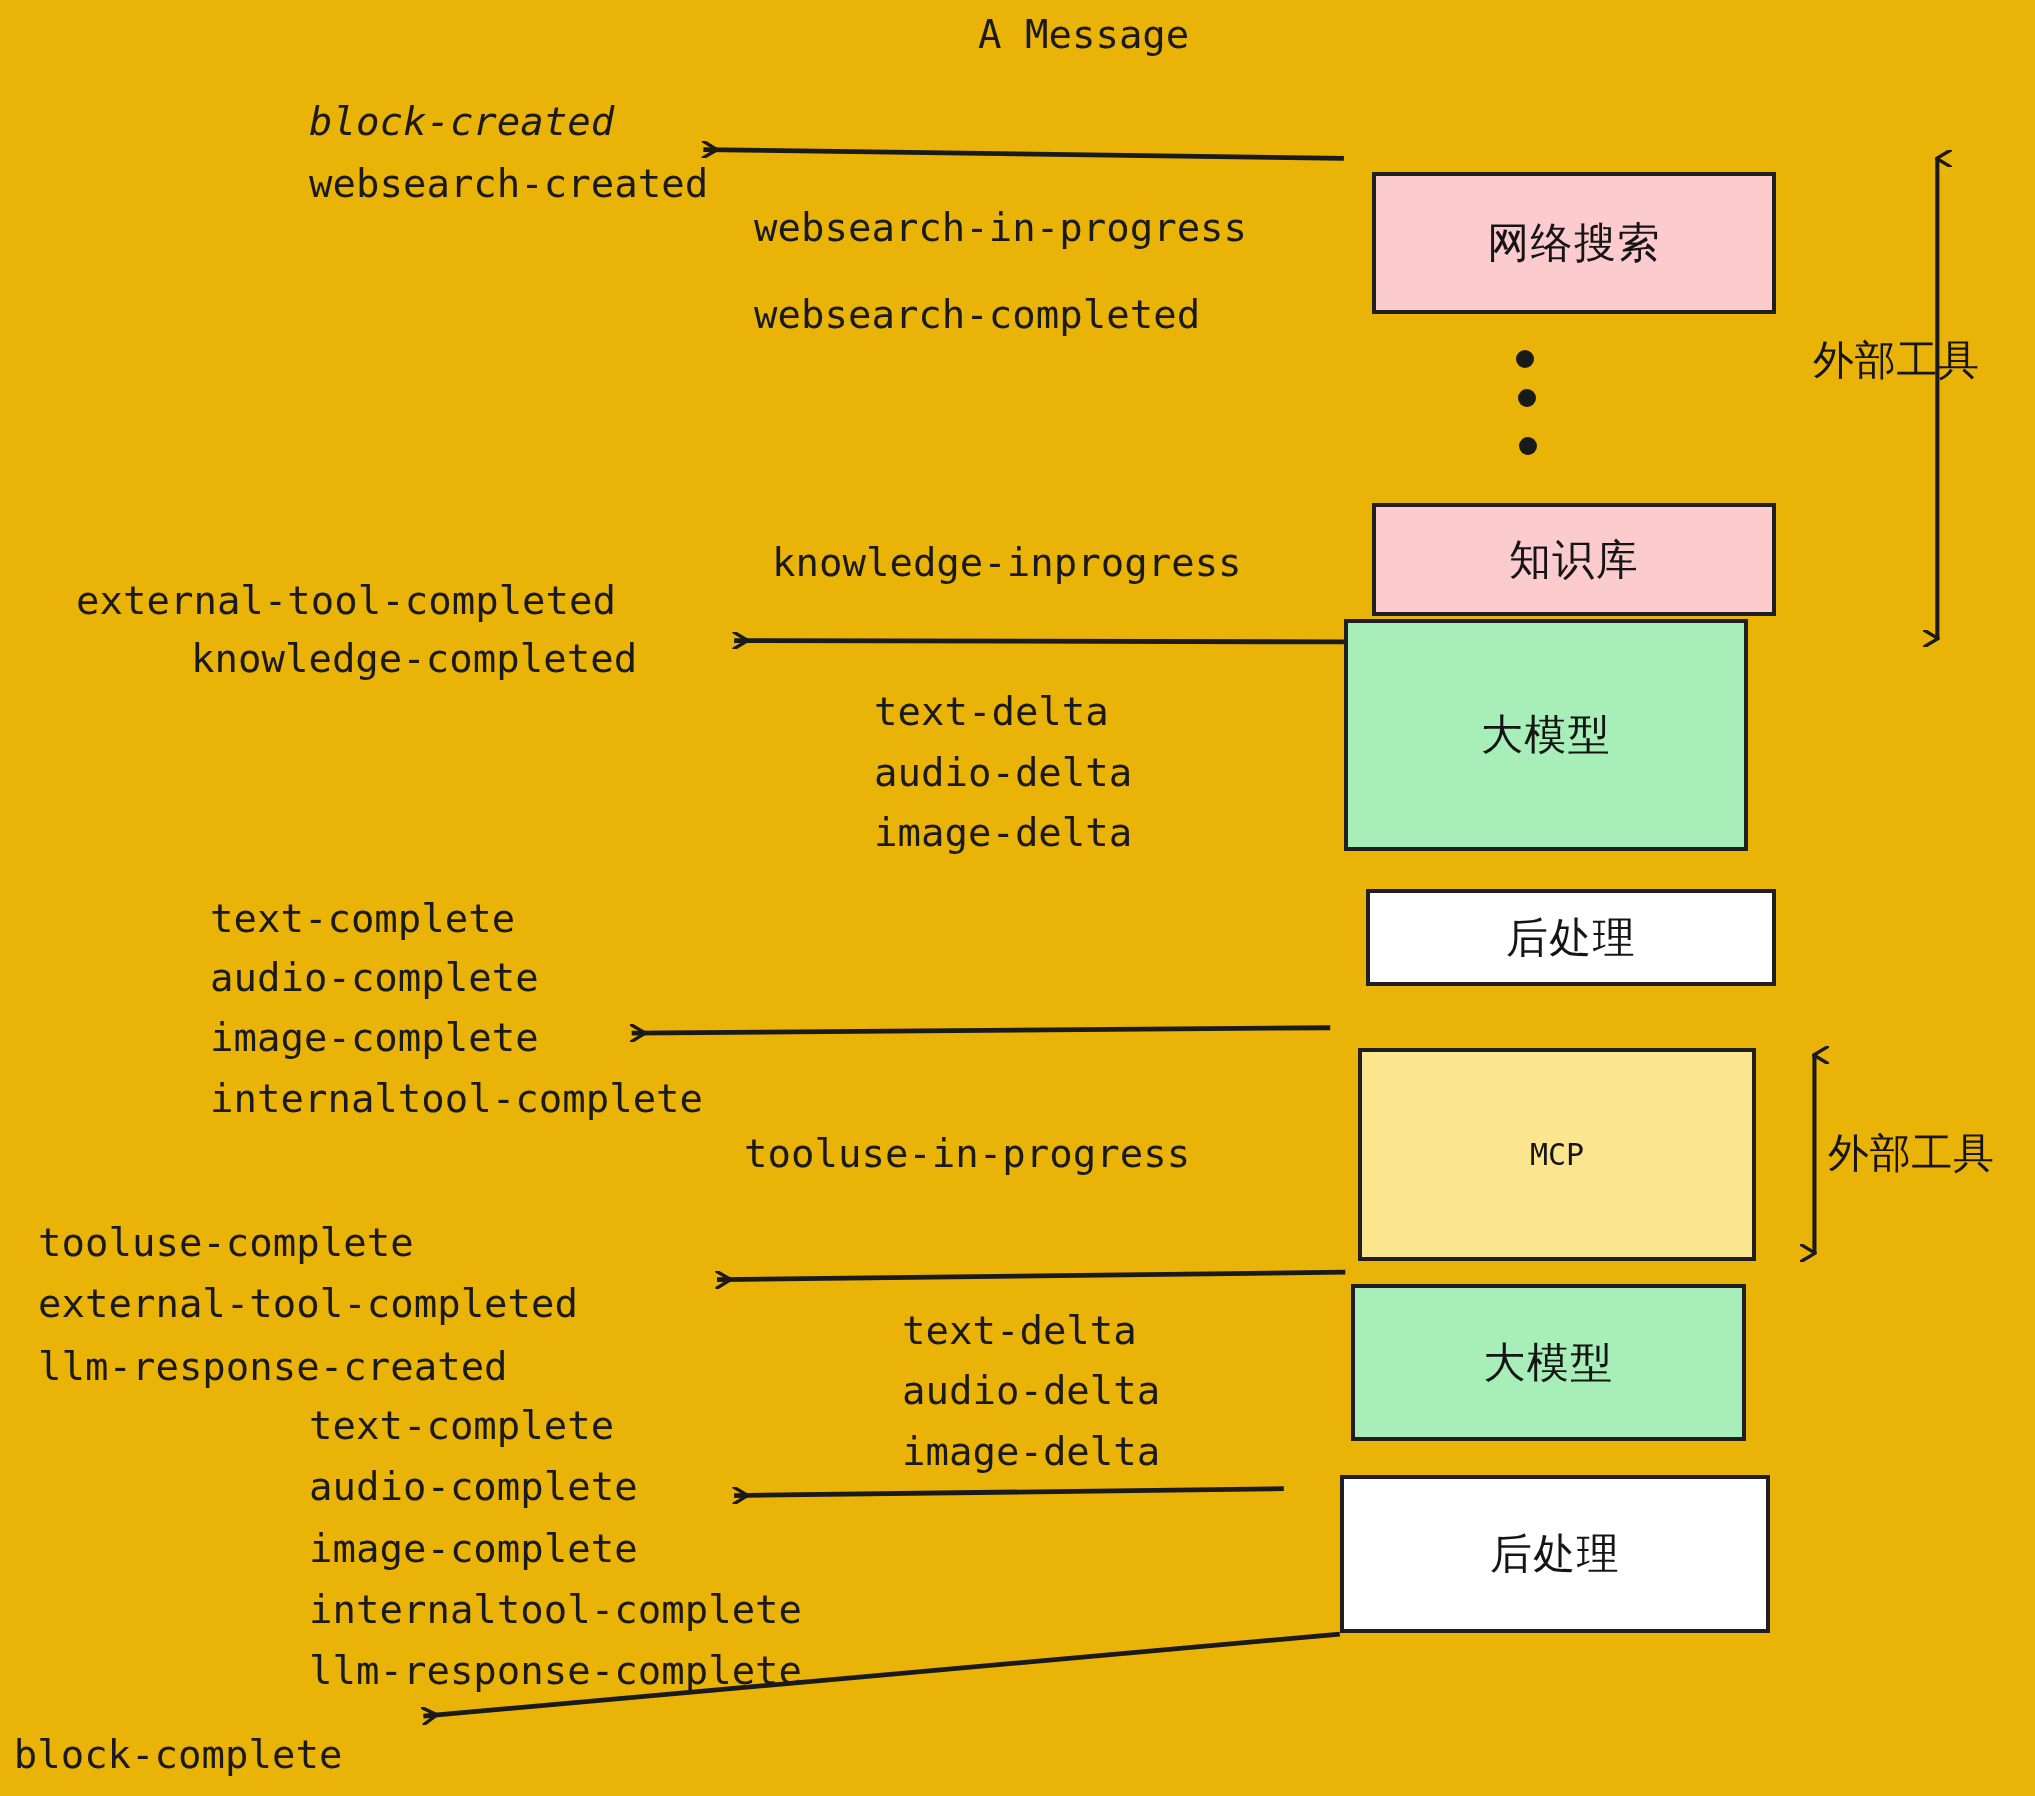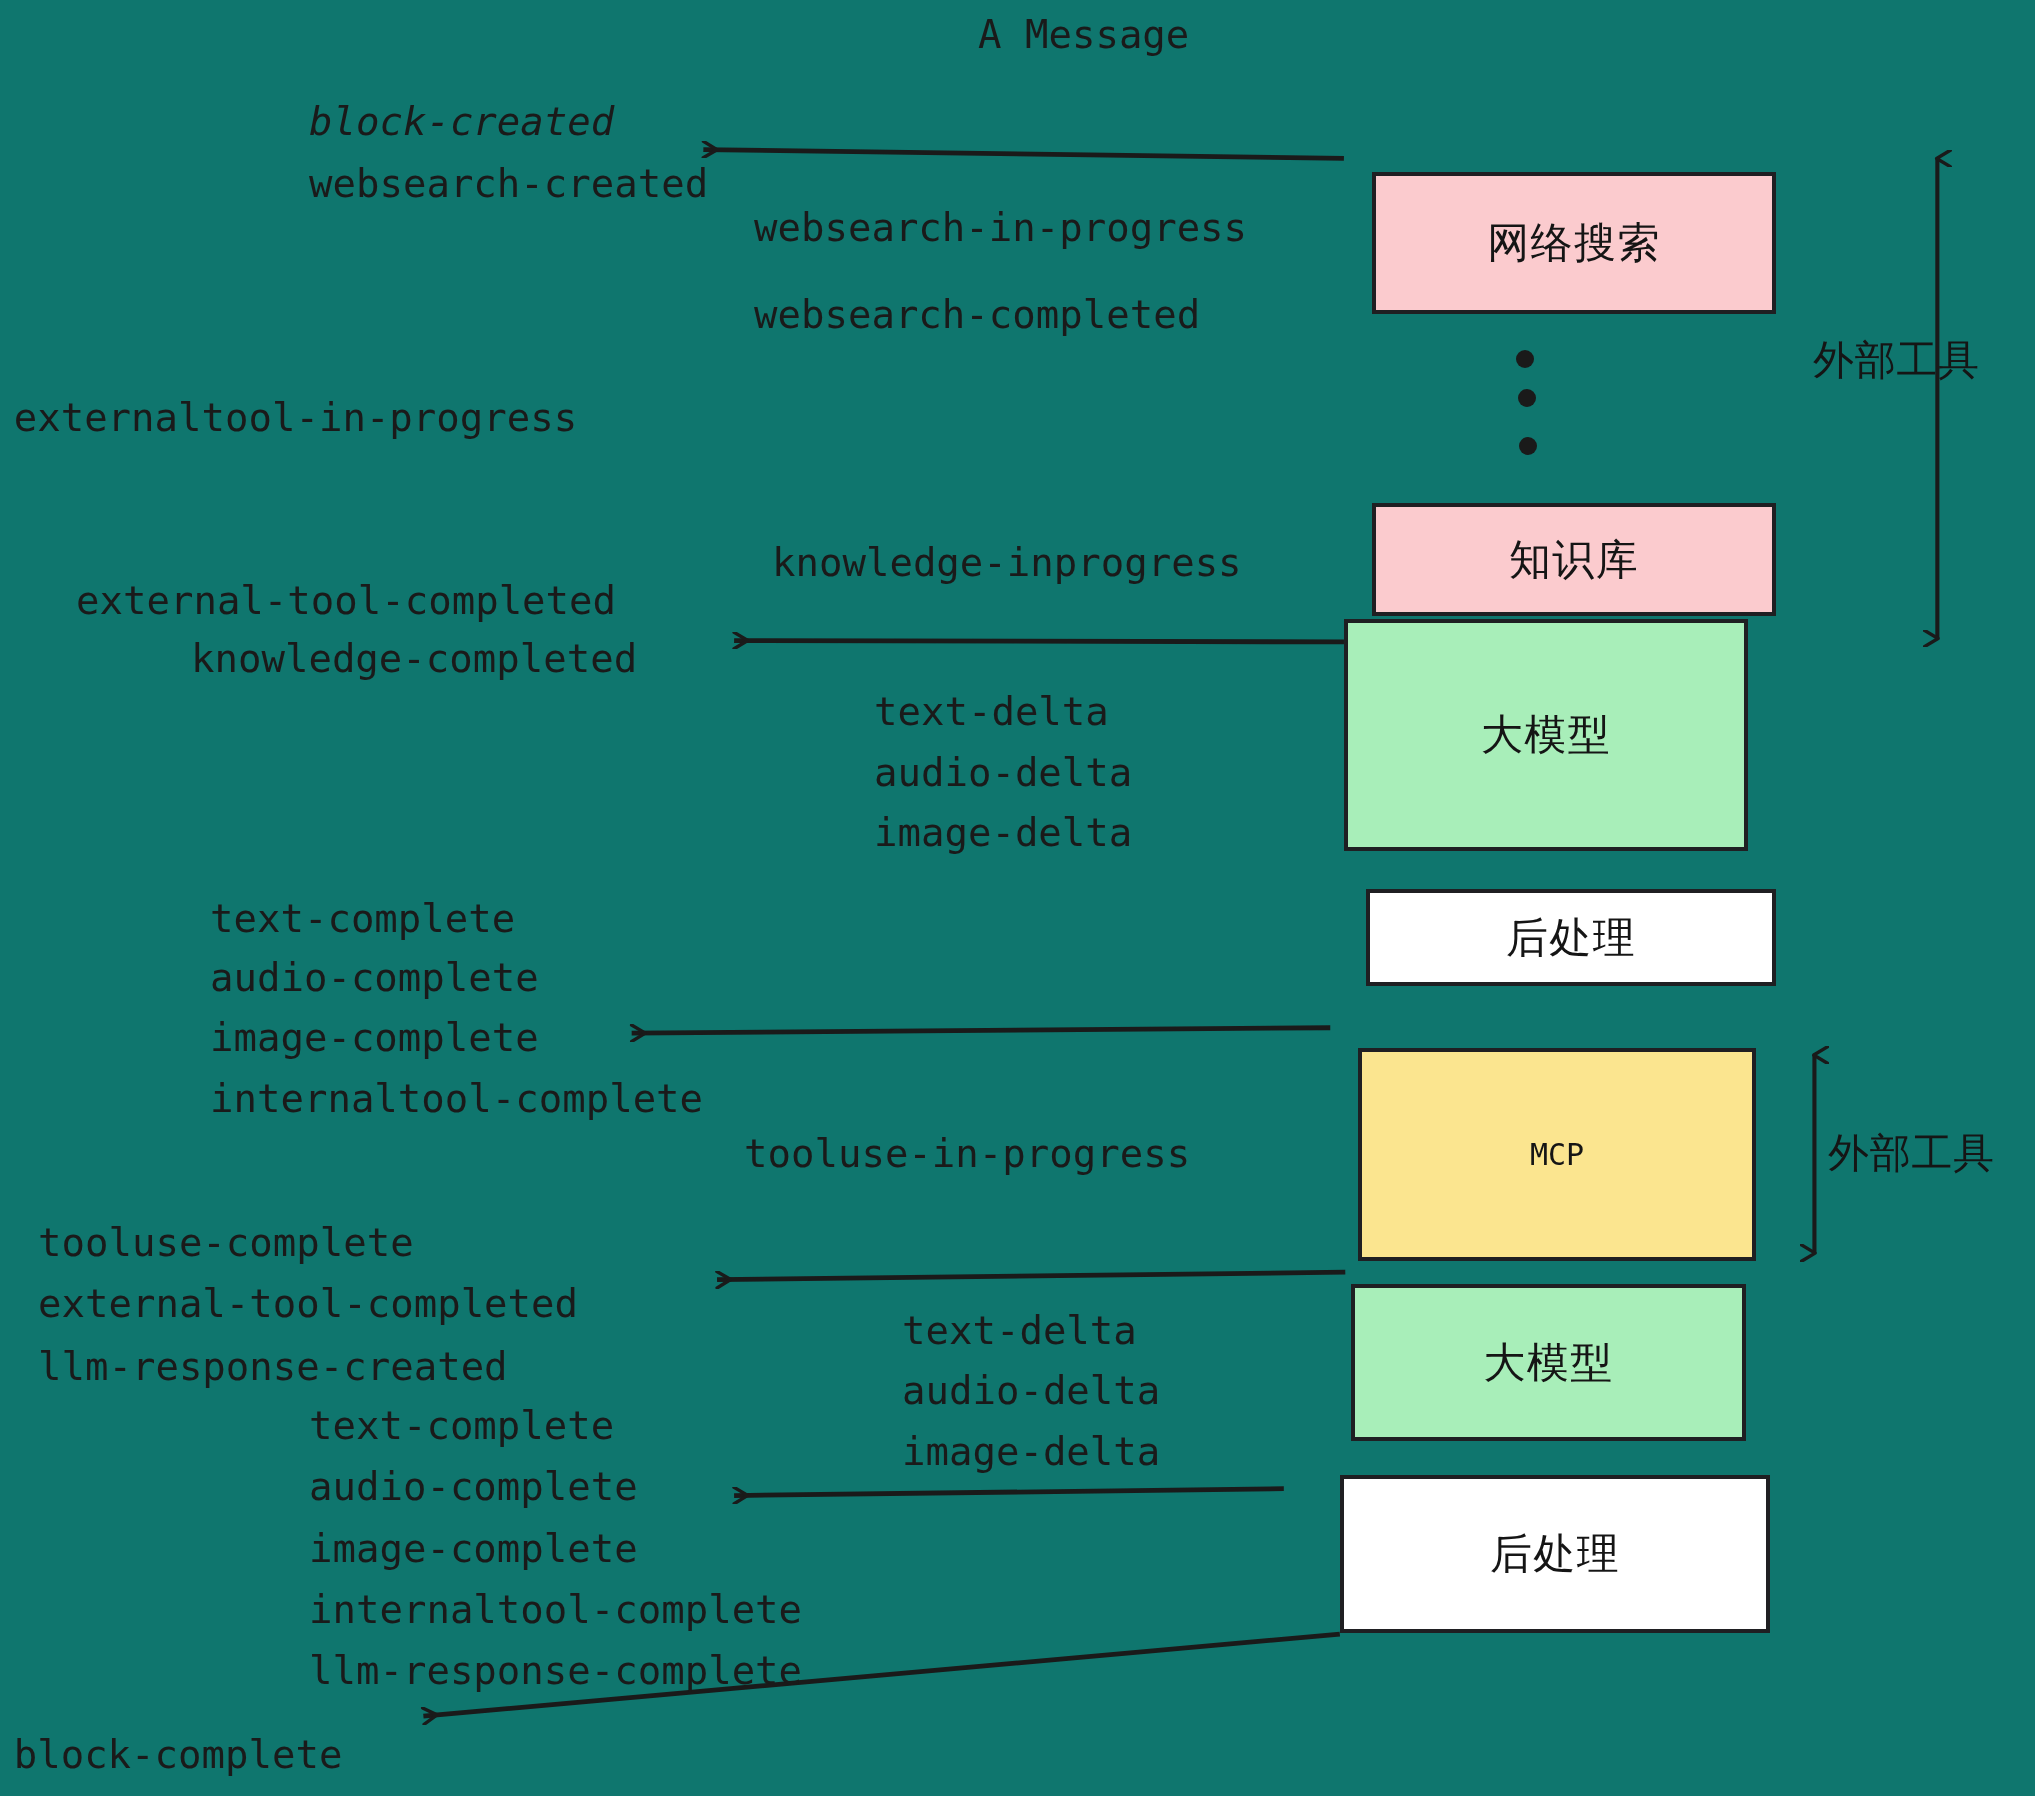--- a/index.html
+++ b/index.html
@@ -1,21 +1,21 @@
 <!DOCTYPE html>
 <html style="font-size:11px"><head>
 <meta charset="utf-8">
 <style>
   html,body{margin:0;padding:0;background:#ffffff;}
   body{font-family:"DejaVu Sans Mono","Liberation Mono",monospace;}
   #stage{
     position:relative;
     width:2035px;
     height:1796px;
-    background:#0f766e;
+    background:#eab308;
     overflow:hidden;
   }
   
   .evt{
     position:absolute;
     font-family:"DejaVu Sans Mono","Liberation Mono",monospace;
     font-size:39px;
     line-height:1;
     color:#1a1a1a;
     white-space:pre;
@@ -107,21 +107,20 @@
 
     <path d="M2837,935 L2837,232" fill="none" stroke="#1a1a1a" stroke-width="6" marker-start="url(#ah-dn)" marker-end="url(#ah-up)"></path>
 
     <path d="M2657,1835 L2657,1545" fill="none" stroke="#1a1a1a" stroke-width="6" marker-start="url(#ah-dn)" marker-end="url(#ah-up)"></path>
   </svg>
 
   <div class="evt" style="left:309px;  top:102px;font-style:italic;">block-created</div>
   <div class="evt" style="left:309px;  top:164px;">websearch-created</div>
   <div class="evt" style="left:754px; top:208px;">websearch-in-progress</div>
   <div class="evt" style="left:754px; top:295px;">websearch-completed</div>
-  <div class="evt" style="left:13.7px;   top:398px;">externaltool-in-progress</div>
 
   <div class="evt" style="left:772px; top:543px;">knowledge-inprogress</div>
   <div class="evt" style="left:76px;  top:581px;">external-tool-completed</div>
   <div class="evt" style="left:191px;  top:639px;">knowledge-completed</div>
 
   <div class="evt" style="left:874px; top:692px;">text-delta</div>
   <div class="evt" style="left:874px; top:753px;">audio-delta</div>
   <div class="evt" style="left:874px; top:813px;">image-delta</div>
 
   <div class="evt" style="left:210px;  top:899px;">text-complete</div>

